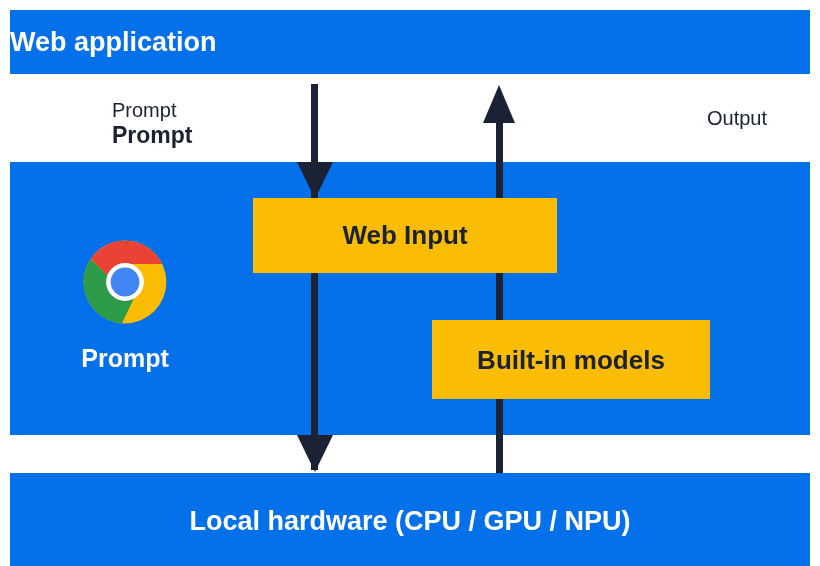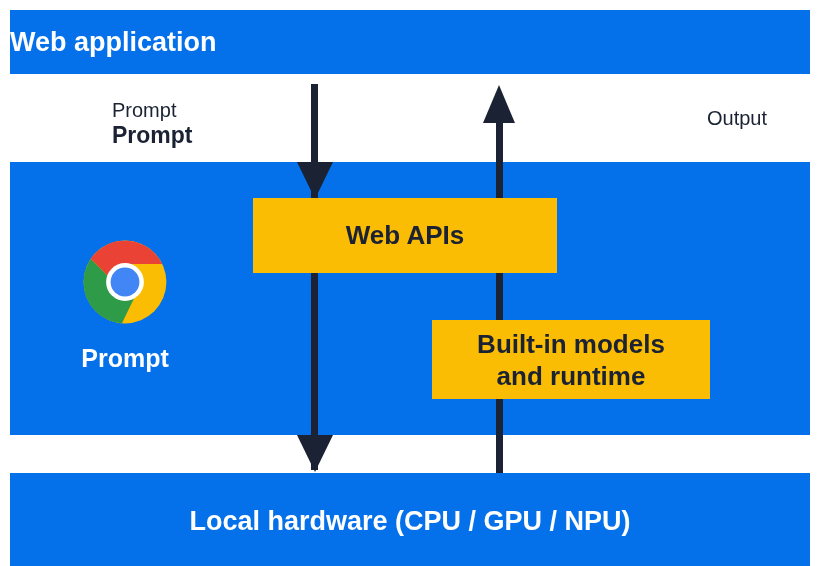--- a/index.html
+++ b/index.html
@@ -94,24 +94,23 @@
   <svg class="chrome-logo" viewBox="0 0 100 100" aria-hidden="true">
     <circle class="c-yellow" cx="50" cy="50" r="46"></circle>
     <path class="c-green" d="M12,24.1 L34,46 L65,58 L46.6,95.9 A46,46 0 0 1 12,24.1 Z"></path>
     <path class="c-red" d="M12,24.1 A46,46 0 0 1 91.4,30 L50,30 L34,46 Z"></path>
     <circle cx="50" cy="50" r="21" fill="#ffffff"></circle>
     <circle class="c-blue" cx="50" cy="50" r="16"></circle>
   </svg>
   <div class="browser-label">Prompt</div>
 
   <div class="ybox box-webapis">
-    <span>Web APIs</span>
+    <span>Web Input</span>
   </div>
   <div class="ybox box-builtin">
     <span>Built-in models</span>
-    <span>and runtime</span>
   </div>
 
   <div class="panel bar-bottom">
     <span class="bar-label">Local hardware (CPU / GPU / NPU)</span>
   </div>
 
 </div>
 
 </body></html>

